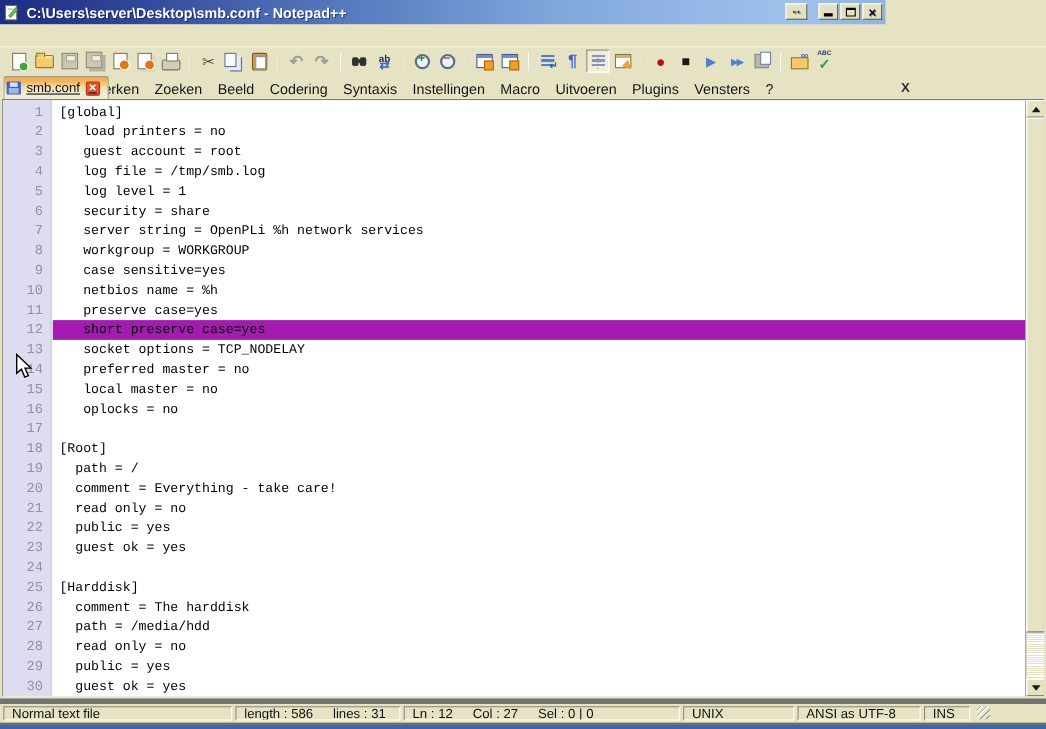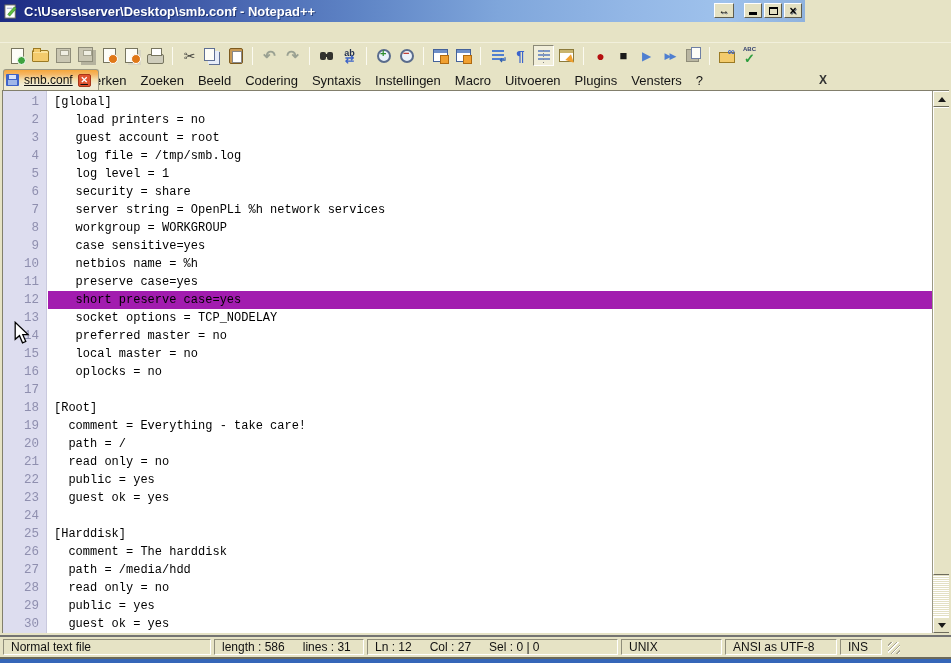--- a/index.html
+++ b/index.html
@@ -132,21 +132,21 @@
     display:flex; align-items:center; justify-content:center; }
   .vs-btn.up{ top:0; } .vs-btn.down{ bottom:0; }
   .arr-up{ width:0;height:0;border-left:4px solid transparent;border-right:4px solid transparent;border-bottom:5px solid #1A1A1A; }
   .arr-down{ width:0;height:0;border-left:4px solid transparent;border-right:4px solid transparent;border-top:5px solid #1A1A1A; }
   .vs-thumb{ position:absolute; left:0; top:16px; width:17px; height:468px; background:#E6E3C5;
     border:1px solid; border-color:#FFFFFF #6E6C5C #6E6C5C #FFFFFF; }
 
   
   .statusbar{
     position:absolute; left:0; top:635px; width:951px; height:22px;
-    background:#E6E3C5; border-top:2px solid #737373;
+    background:#E6E3C5; border-top:5px solid #737373;
     display:flex; align-items:stretch; padding:2px 3px; gap:3px; font-size:12px; color:#111;
   }
   .sb-panel{ border:1px solid; border-color:#8F8D7A #FFFFFF #FFFFFF #8F8D7A;
     display:flex; align-items:center; padding:0 7px; white-space:nowrap; overflow:hidden; }
   .sb-sp{ display:inline-block; width:18px; }
   .sb-grip{ width:16px; border:none; position:relative; }
   .sb-grip::before{ content:""; position:absolute; right:1px; bottom:1px; width:12px; height:12px;
     background:repeating-linear-gradient(135deg,transparent 0 2px,#A8A590 2px 3px,#FFFFFF 3px 4px); }
   .edge-line{ position:absolute; left:0; top:657px; width:951px; height:2px; background:#6B6959; }
   .bottomstrip{ position:absolute; left:0; top:659px; width:951px; height:4px; background:#3566B8; }
@@ -293,22 +293,22 @@
       <div class="cl">   case sensitive=yes</div>
       <div class="cl">   netbios name = %h</div>
       <div class="cl">   preserve case=yes</div>
       <div class="cl cur">   short preserve case=yes</div>
       <div class="cl">   socket options = TCP_NODELAY</div>
       <div class="cl">   preferred master = no</div>
       <div class="cl">   local master = no</div>
       <div class="cl">   oplocks = no</div>
       <div class="cl">&nbsp;</div>
       <div class="cl">[Root]</div>
+      <div class="cl">  path = /</div>
       <div class="cl">  comment = Everything - take care!</div>
-      <div class="cl">  path = /</div>
       <div class="cl">  read only = no</div>
       <div class="cl">  public = yes</div>
       <div class="cl">  guest ok = yes</div>
       <div class="cl">&nbsp;</div>
       <div class="cl">[Harddisk]</div>
       <div class="cl">  comment = The harddisk</div>
       <div class="cl">  path = /media/hdd</div>
       <div class="cl">  read only = no</div>
       <div class="cl">  public = yes</div>
       <div class="cl">  guest ok = yes</div>

